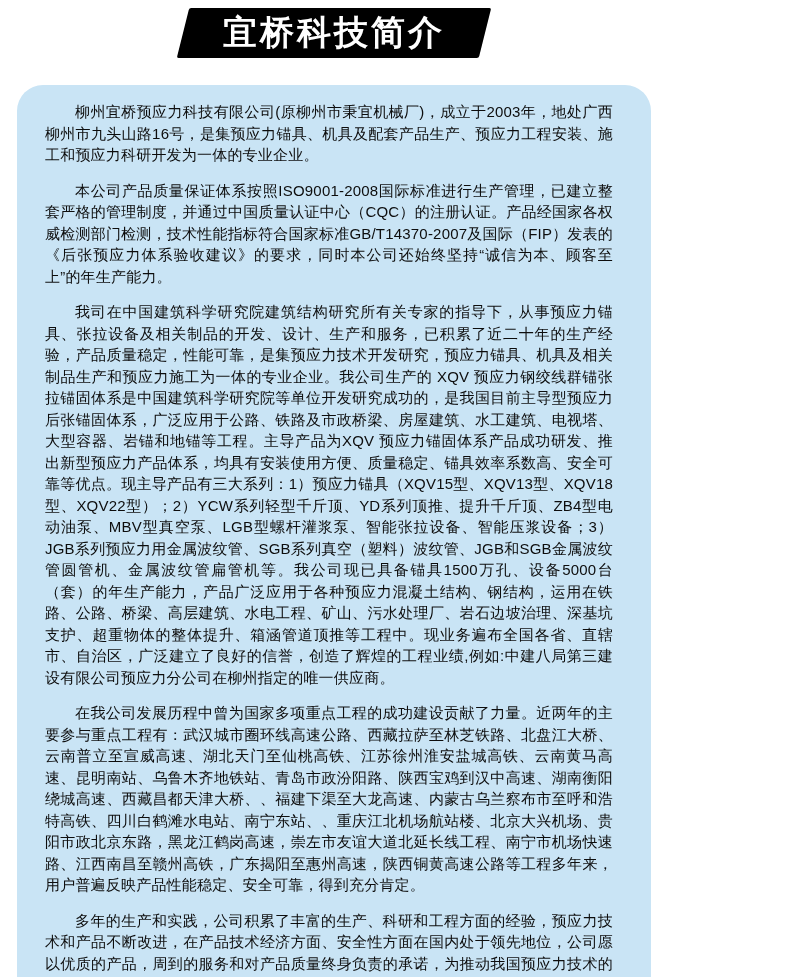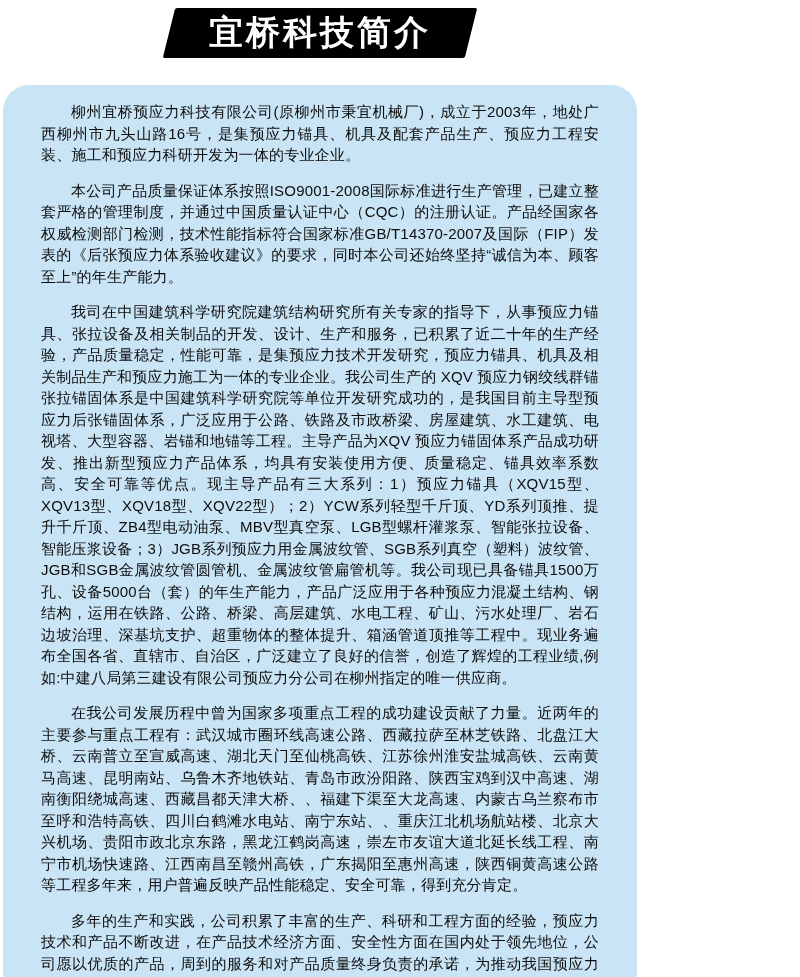--- a/index.html
+++ b/index.html
@@ -7,20 +7,21 @@
     padding: 0;
     background: #ffffff;
     font-family: "Liberation Sans", "DejaVu Sans", sans-serif;
   }
   .page {
     position: relative;
     width: 640px;
     height: 977px;
     background: #ffffff;
     overflow: hidden;
+    margin-left: 14px;
   }
   .banner {
     position: absolute;
     top: 8px;
     left: 50%;
     transform: translateX(-50%);
     height: 50px;
     padding: 0 40px;
     display: flex;
     align-items: center;
@@ -44,21 +45,21 @@
   }
   .panel {
     position: absolute;
     top: 85px;
     left: 3px;
     right: 3px;
     bottom: 0;
     background: #c9e4f5;
     border-radius: 26px 26px 0 0;
     box-sizing: border-box;
-    padding: 16px 38px 10px 38px;
+    padding: 16px 38px 10px 28px;
   }
   .panel p {
     margin: 0 0 14px 0;
     font-size: 15px;
     line-height: 21.5px;
     color: #0d0d0d;
     text-indent: 2em;
     text-align: justify;
     font-weight: 500;
     letter-spacing: 0.2px;

